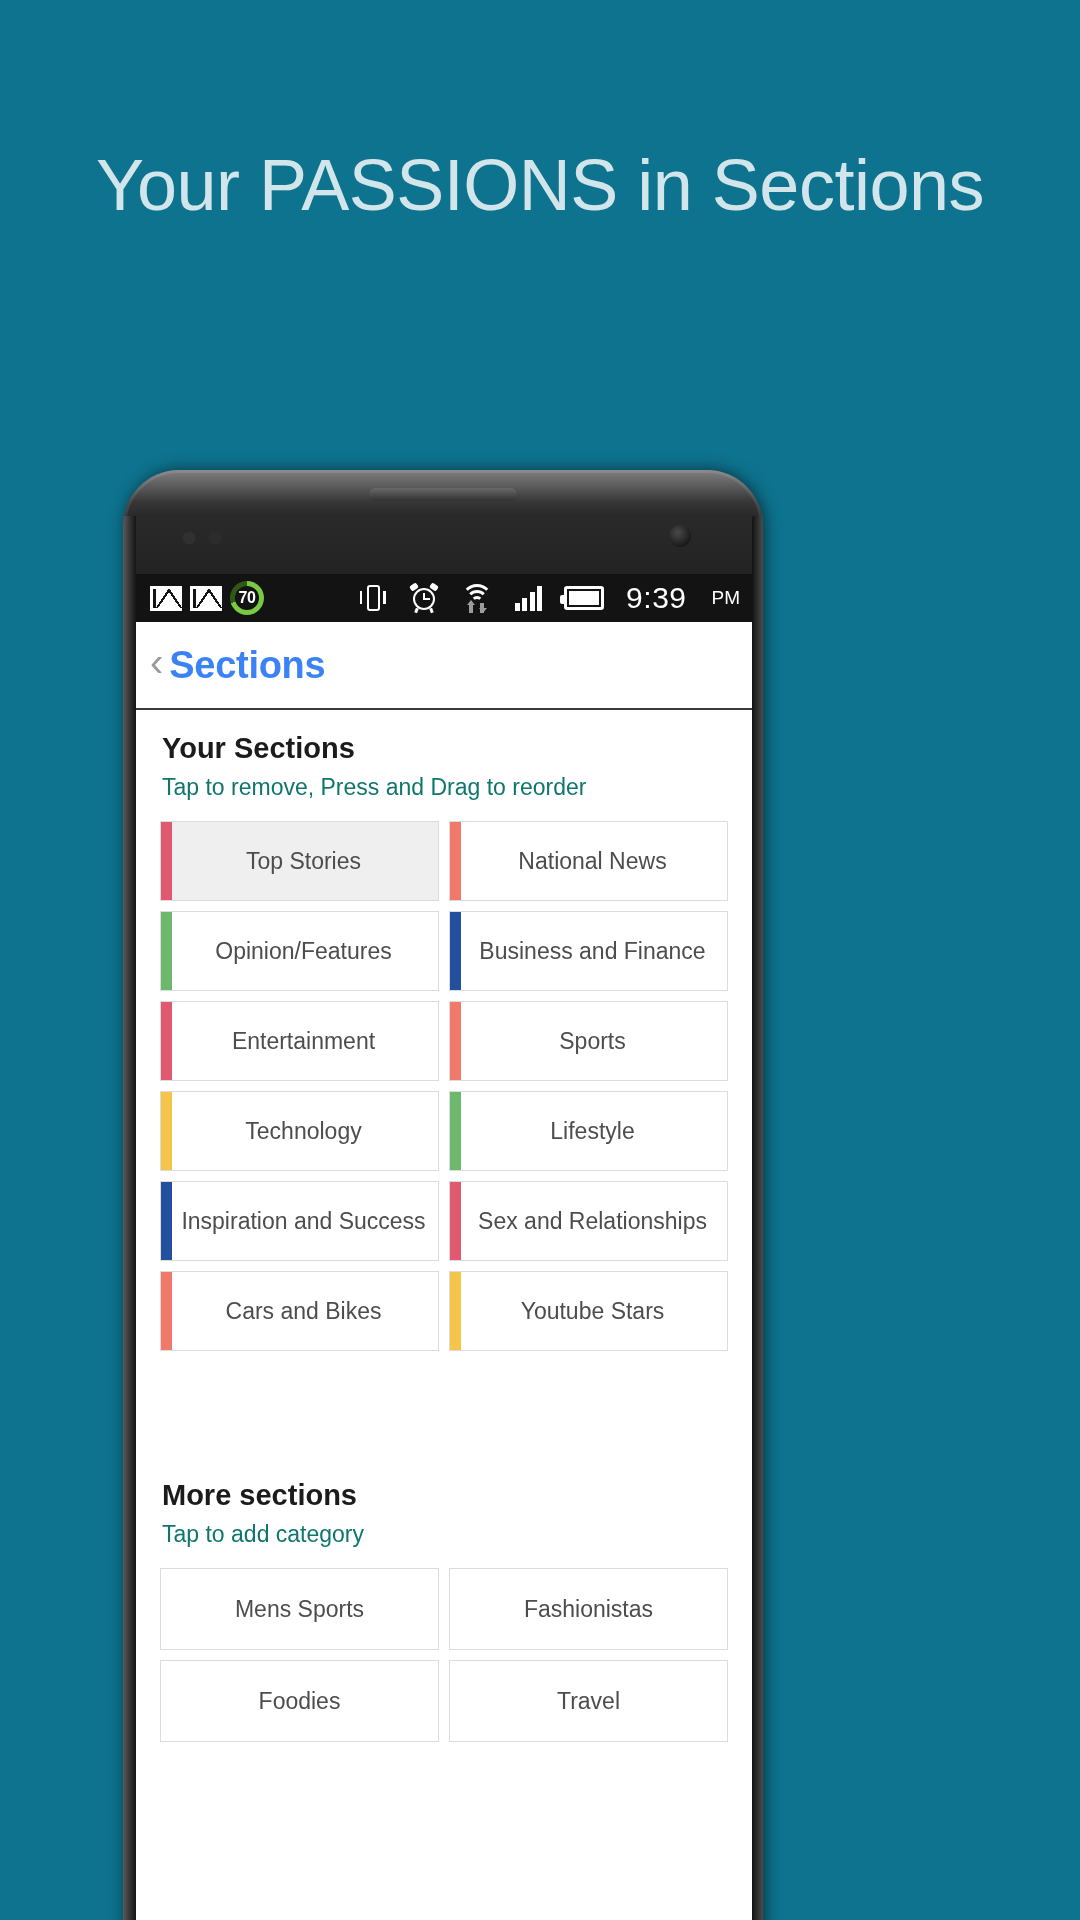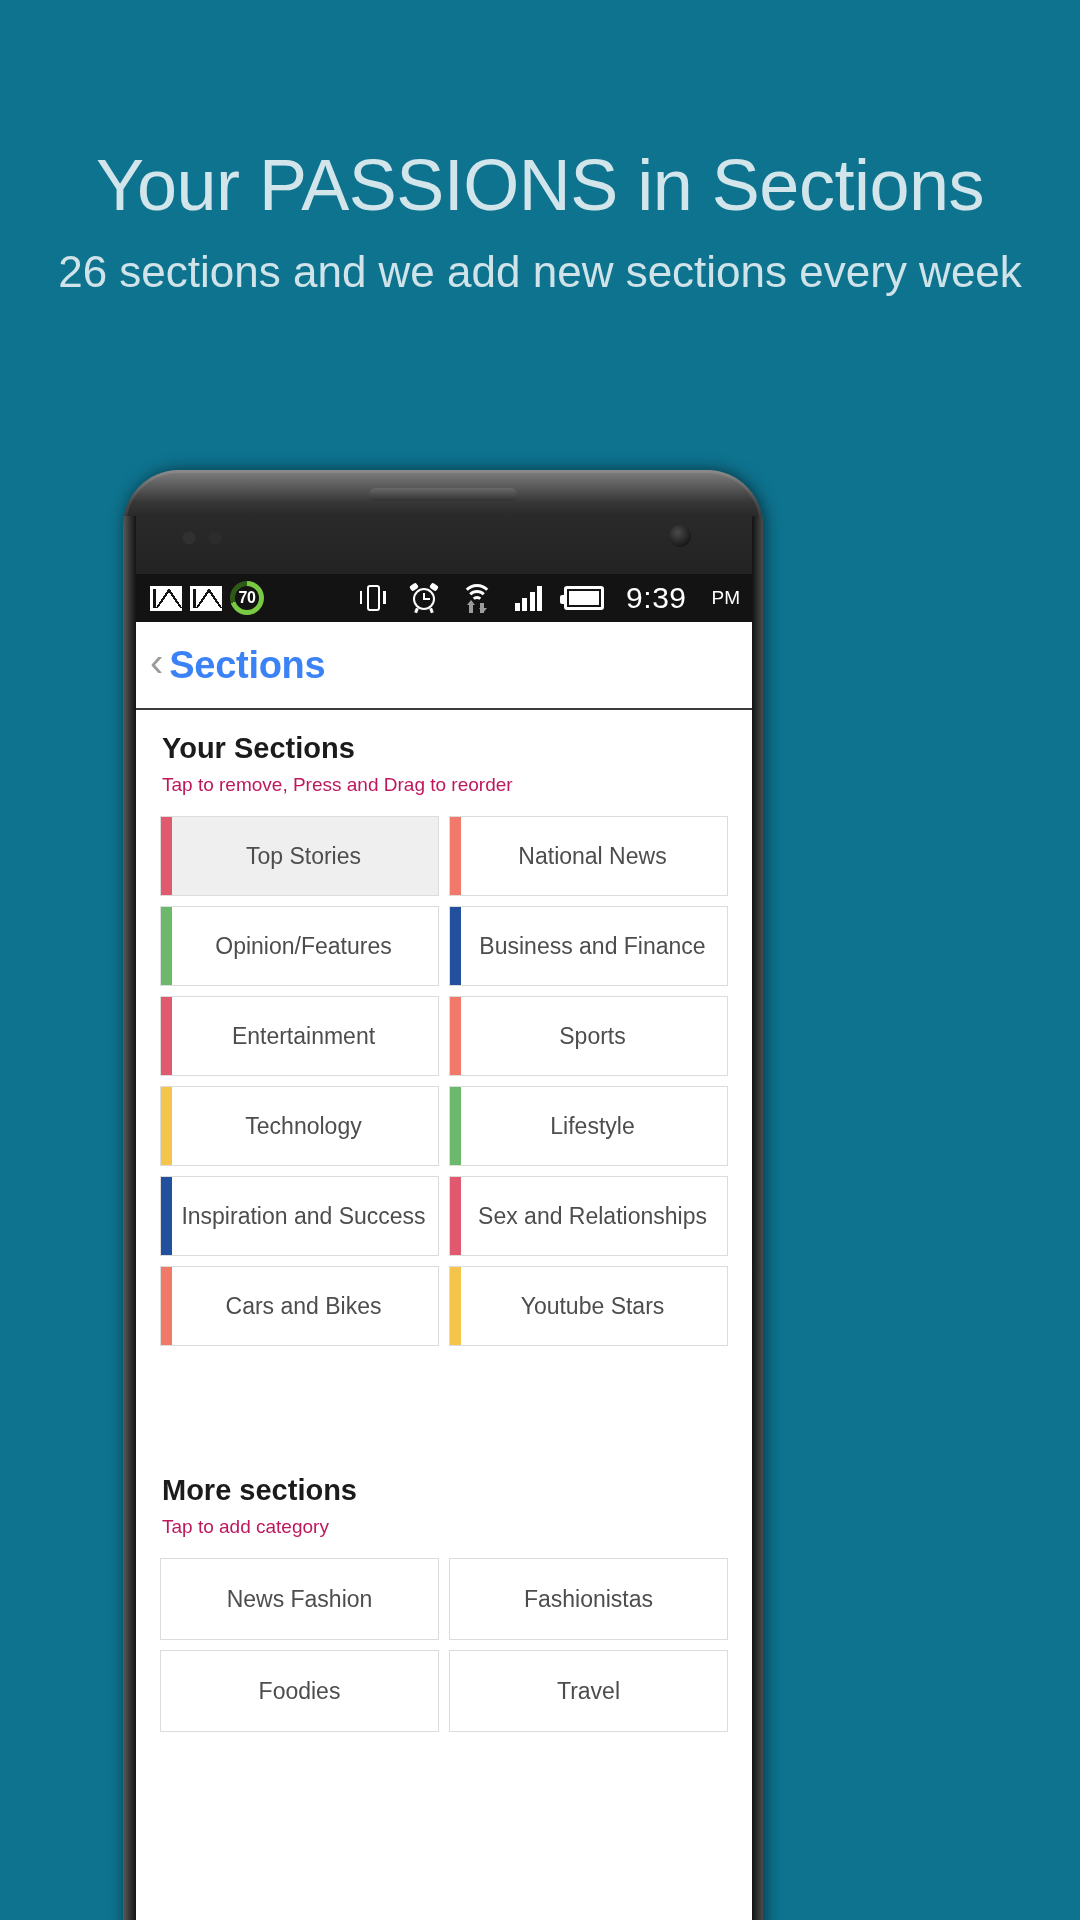--- a/index.html
+++ b/index.html
@@ -265,22 +265,22 @@
   .sec-head {
     padding: 22px 0 0 26px;
   }
   .sec-title {
     font-size: 29px;
     font-weight: bold;
     color: #1b1b1b;
   }
   .sec-sub {
     margin-top: 9px;
-    font-size: 19px;
-    color: #be185d;
+    font-size: 23px;
+    color: #0f766e;
   }
 
   .grid {
     display: grid;
     grid-template-columns: 1fr 1fr;
     gap: 10px 10px;
     padding: 20px 24px 0 24px;
   }
   .tile {
     height: 80px;
@@ -308,21 +308,20 @@
   .tile.empty { border: none; background: transparent; }
 
   .grid.more .tile { height: 82px; }
   .grid.more .tile .label { padding: 0 12px; }
 </style>
 </head>
 <body>
 
 <div class="promo">
   <div class="promo-title">Your PASSIONS in Sections</div>
-  <div class="promo-sub">26 sections and we add new sections every week</div>
 </div>
 
 <div class="phone">
   <div class="phone-edge-hl"></div>
   <div class="speaker"></div>
   <div class="sensors"></div>
   <div class="cam"></div>
   <div class="phone-left-rail"></div>
   <div class="phone-right-rail"></div>
 
@@ -433,21 +432,21 @@
           <div class="tile empty"></div>
         </div>
 
       <div class="sec-head" style="padding-top:38px">
         <div class="sec-title">More sections</div>
         <div class="sec-sub">Tap to add category</div>
       </div>
 
       <div class="grid more" id="more-grid">
           <div class="tile">
-            <span class="label">News Fashion</span>
+            <span class="label">Mens Sports</span>
           </div>
           <div class="tile">
             <span class="label">Fashionistas</span>
           </div>
           <div class="tile">
             <span class="label">Foodies</span>
           </div>
           <div class="tile">
             <span class="label">Travel</span>
           </div>

